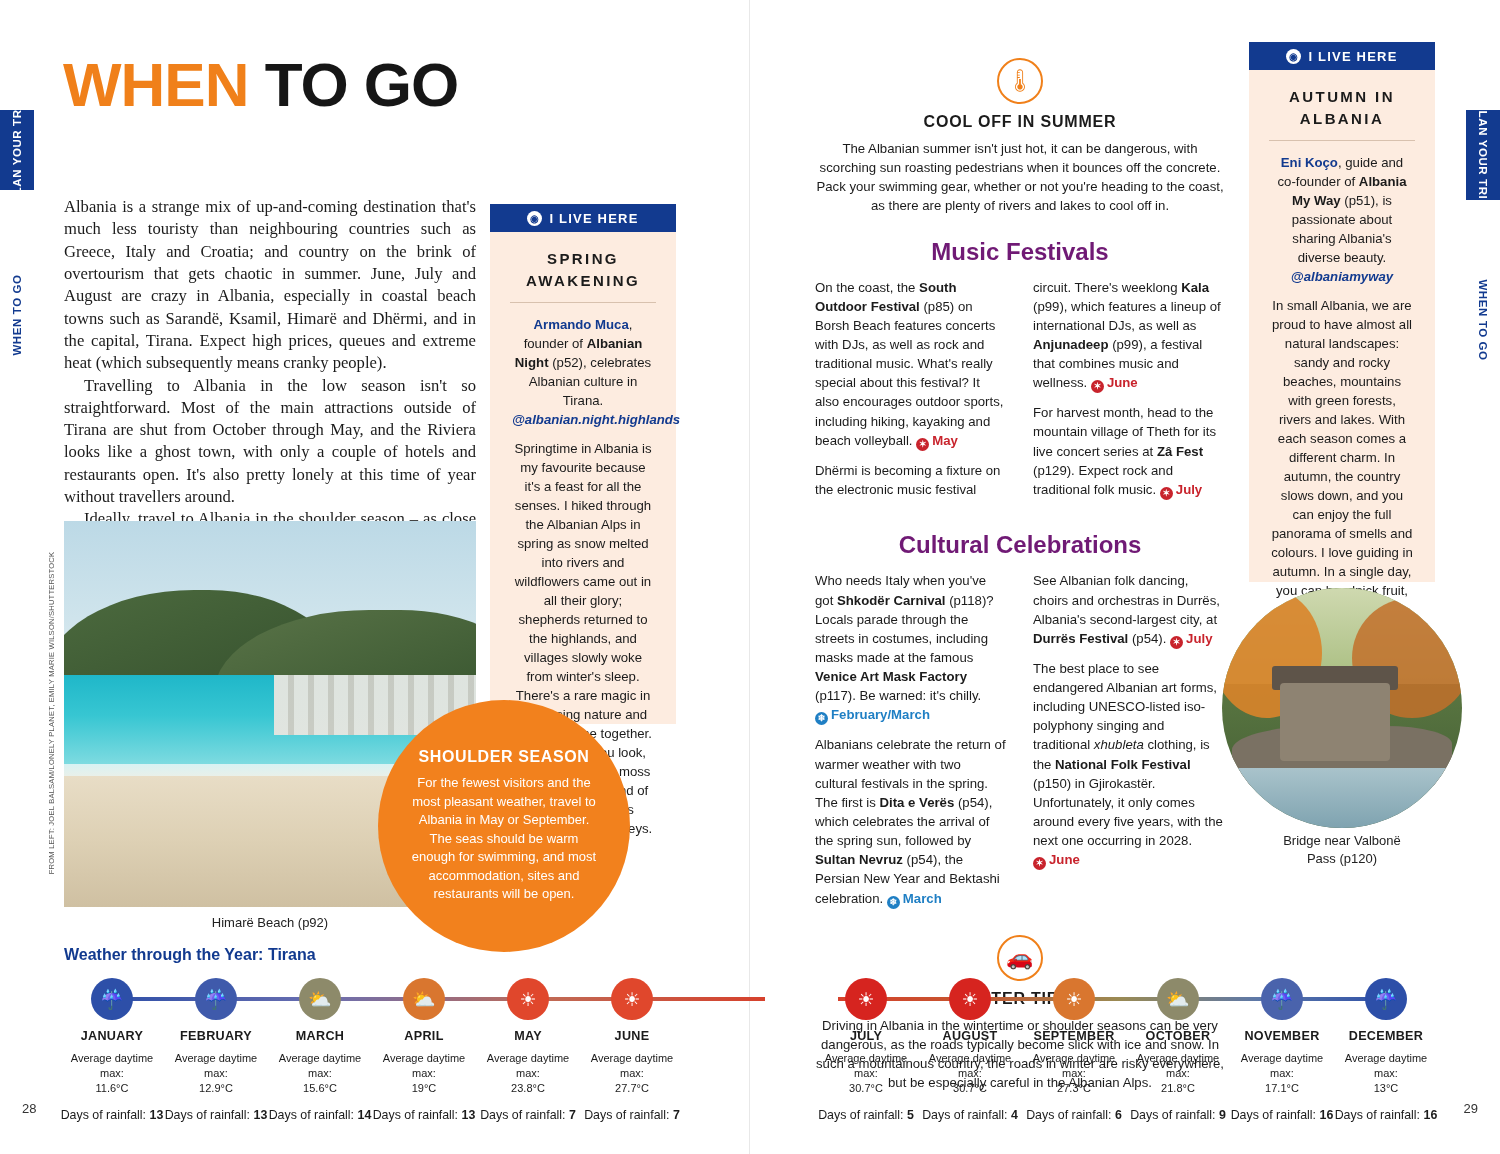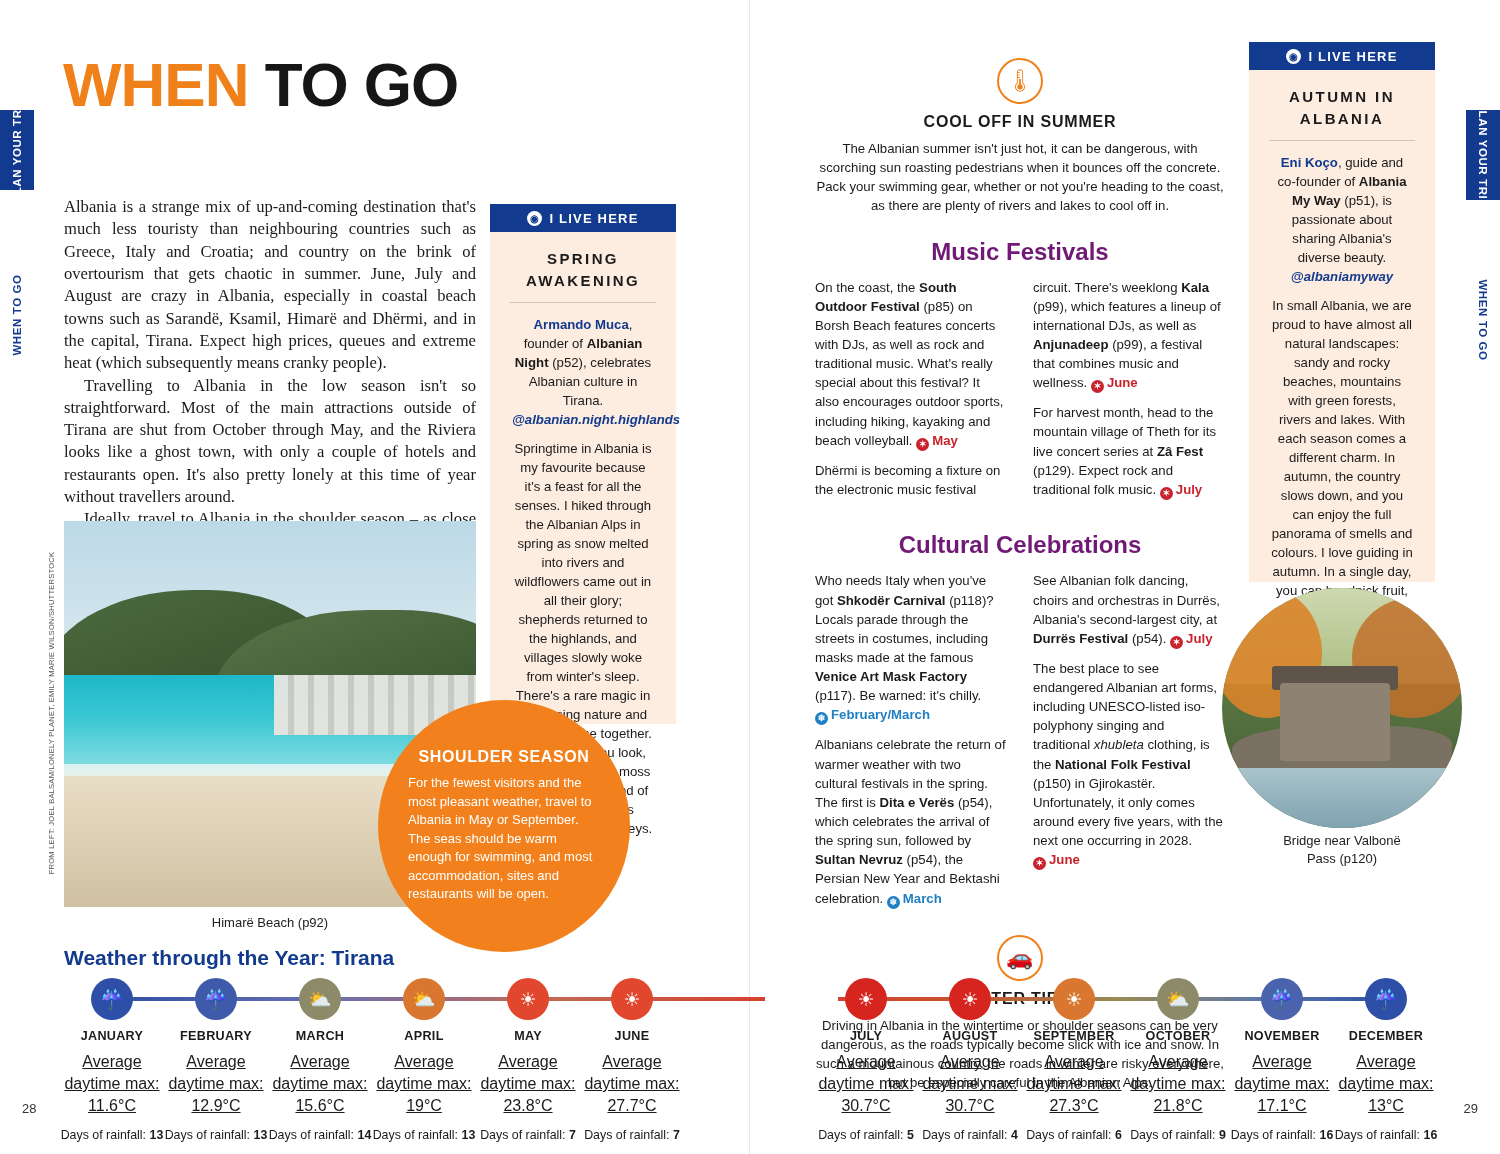--- a/index.html
+++ b/index.html
@@ -148,21 +148,21 @@
   .ilh-body b { font-weight: 700; }
   .ilh-body .blue { color: #123a8f; font-weight: 700; }
   .ilh-body .handle { color: #123a8f; font-style: italic; font-weight: 700; }
   .ilh-body p + p { margin-top: 10px; }
 
   
   .orange-circle {
     position: absolute; left: 378px; top: 700px; width: 252px; height: 252px;
     border-radius: 50%; background: #f2811d; color: #fff;
     display: flex; flex-direction: column; align-items: center; justify-content: center;
-    text-align: left; padding: 0 30px;
+    text-align: center; padding: 0 30px;
   }
   .orange-circle h4 { font-size: 16px; font-weight: 700; letter-spacing: .6px; margin-bottom: 8px;}
   .orange-circle p { font-size: 13px; line-height: 1.42; }
 
   
   .mid { position: absolute; left: 815px; top: 0; width: 410px; }
   .icon-badge {
     width: 46px; height: 46px; border-radius: 50%;
     border: 2px solid #f0801a; color: #f0801a;
     display: flex; align-items: center; justify-content: center;
@@ -208,37 +208,37 @@
   .photo-right .pr-tree1 { position:absolute; left:-10px; top:0; width:110px; height:130px; background:#d9842a; border-radius:50%; opacity:.9;}
   .photo-right .pr-tree2 { position:absolute; right:-10px; top:10px; width:120px; height:120px; background:#c2702a; border-radius:50%; opacity:.85;}
   .photo-right .pr-house { position:absolute; left:58px; top:95px; width:110px; height:78px; background:#8e8372; border-radius:4px; }
   .photo-right .pr-roof { position:absolute; left:50px; top:78px; width:126px; height:24px; background:#5e5449; border-radius:3px; }
   .photo-right .pr-water { position:absolute; left:0; right:0; bottom:0; height:60px; background:linear-gradient(#a9c3cb,#7fa3b0); }
   .photo-right .pr-rock { position:absolute; left:10px; bottom:42px; width:220px; height:60px; background:#7a7163; border-radius:40% 30% 10% 10%; }
 
   
   .weather-title {
     position: absolute; left: 64px; top: 946px;
-    font-size: 21px; font-weight: 700; color: #123a8f;
+    font-size: 16px; font-weight: 700; color: #123a8f;
   }
   .wline {
     position: absolute; top: 997px; height: 4px;
   }
   .wline.a { left: 105px; width: 660px; background: linear-gradient(90deg,#2d4fa8,#6b6fb0,#c06a55,#d6412c); }
   .wline.b { left: 838px; width: 560px; background: linear-gradient(90deg,#d6412c,#c4572f,#9a8a53,#5d78a8,#2d4fa8); }
   .month {
     position: absolute; top: 978px; width: 108px; text-align: center;
   }
   .m-ico {
     width: 42px; height: 42px; border-radius: 50%; margin: 0 auto;
     display: flex; align-items: center; justify-content: center;
     color: #fff; font-size: 19px;
   }
   .m-name { font-size: 12.6px; font-weight: 700; margin-top: 9px; letter-spacing: .3px; }
-  .m-txt { font-size: 16px; line-height: 1.38; margin-top: 8px; text-decoration: underline; }
+  .m-txt { font-size: 11px; line-height: 1.38; margin-top: 8px; }
   .m-rain { font-size: 12.4px; line-height: 1.38; margin-top: 10px; }
 
   .folio { position: absolute; bottom: 38px; font-size: 13px; color: #333; }
   .folio.l { left: 22px; }
   .folio.r { right: 22px; }
   .divider { position:absolute; left:749px; top:0; bottom:0; width:1px; background:#e8e8e8; }
 </style>
 </head>
 <body>
 

